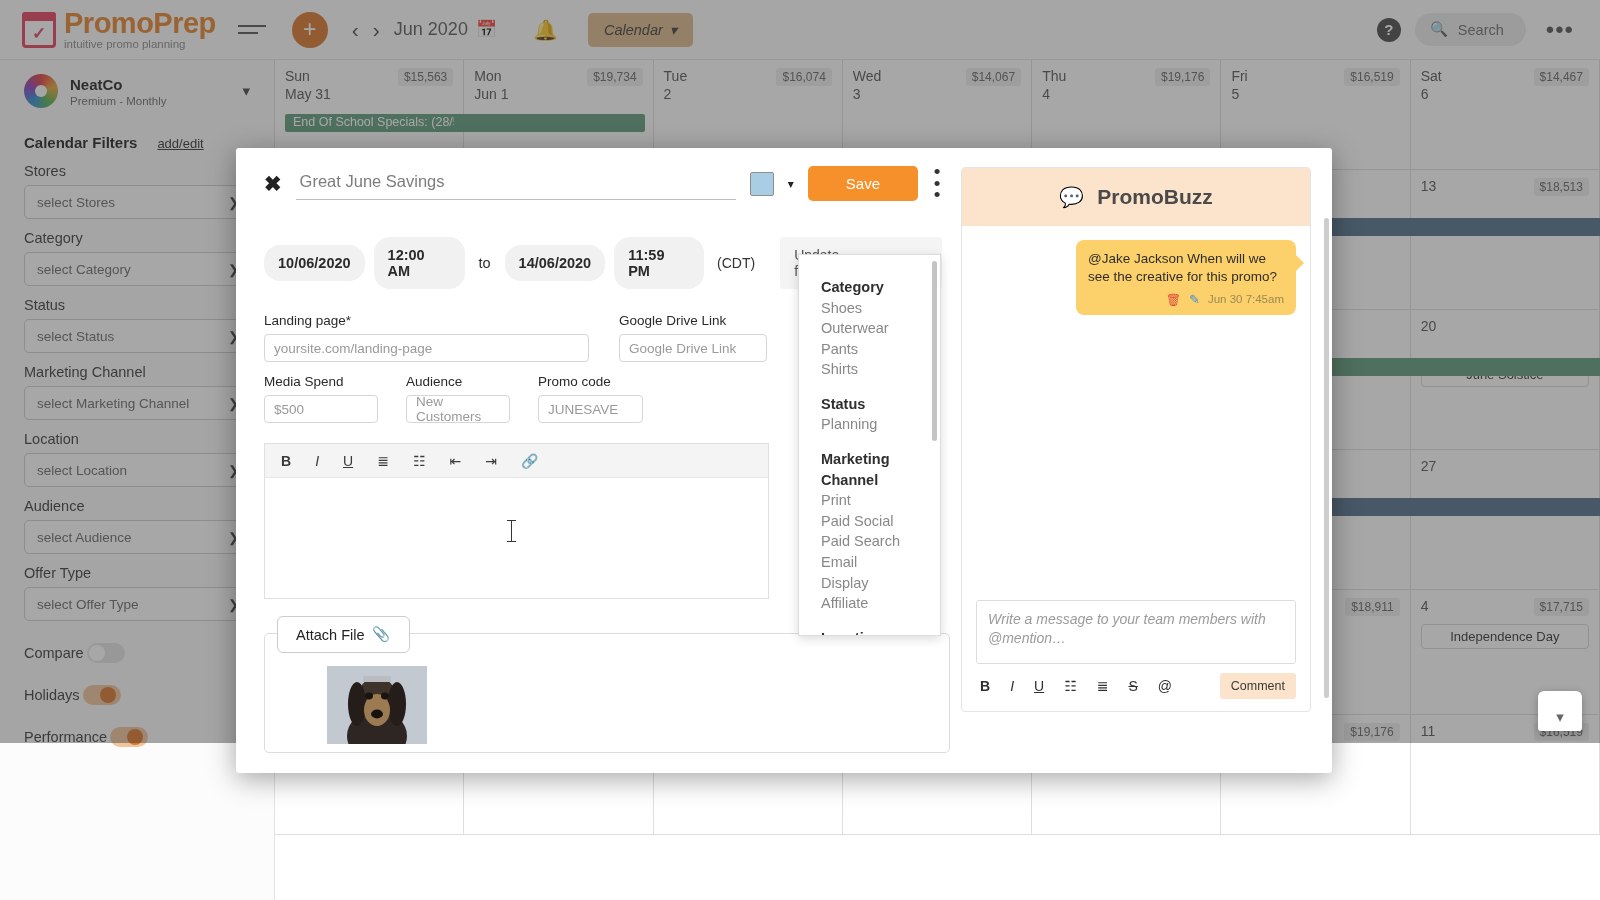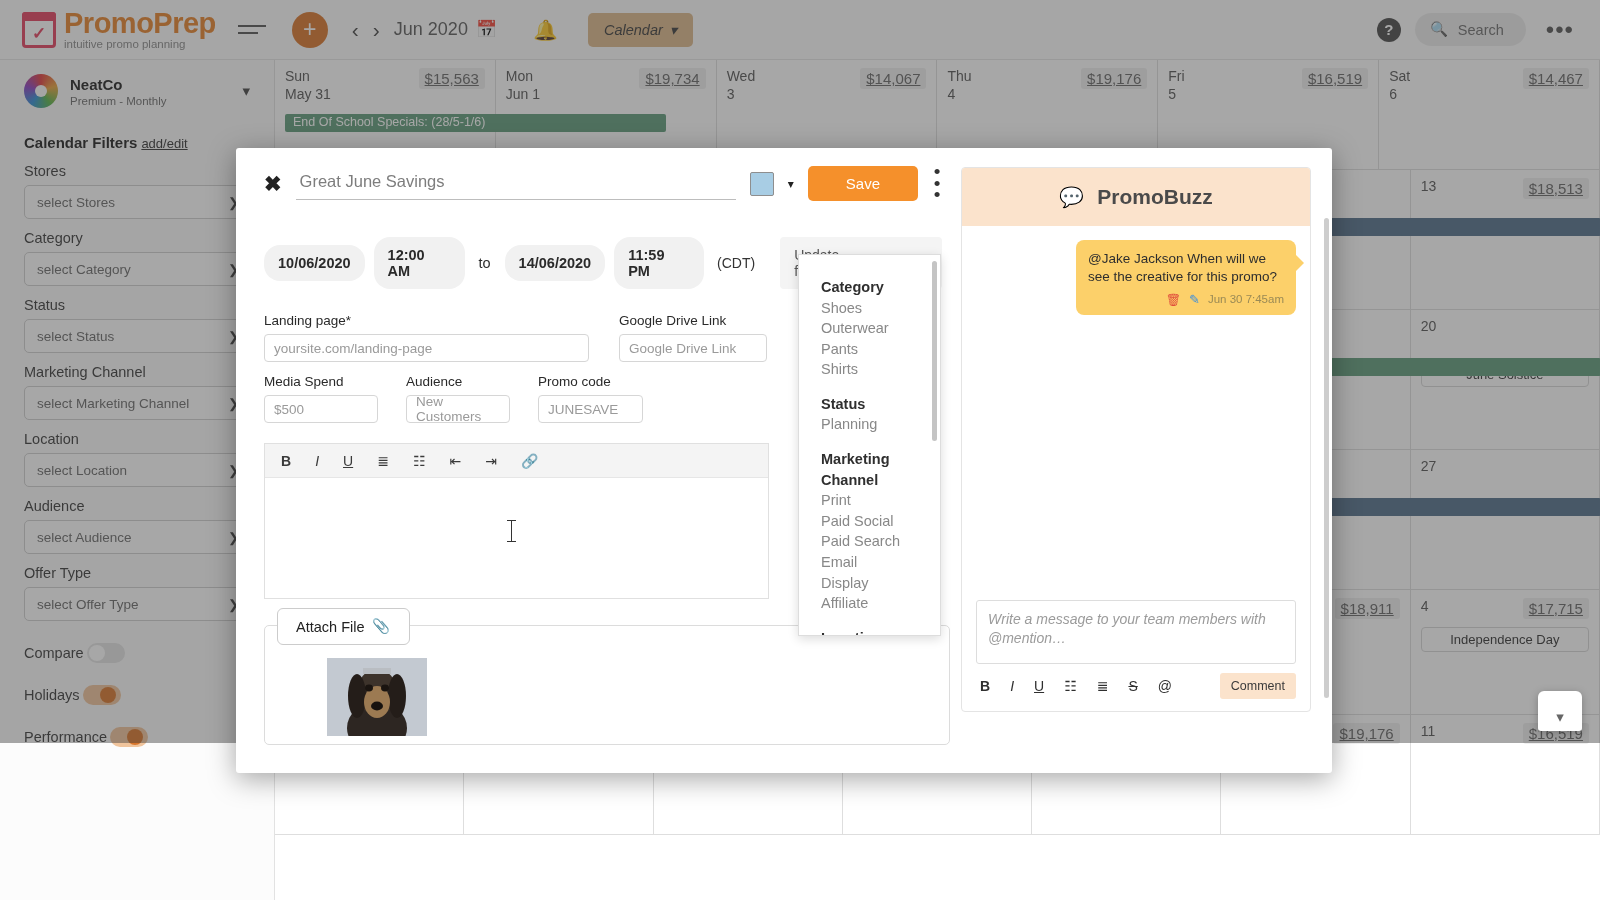--- a/index.html
+++ b/index.html
@@ -72,21 +72,21 @@
   .org-avatar {
     width:34px;height:34px;border-radius:50%;
     background: conic-gradient(#e23c3c,#e8a33d,#57b44a,#2f8fd4,#8b3fc0,#e23c3c);
     position:relative;
   }
   .org-avatar:after{content:"";position:absolute;left:11px;top:11px;width:12px;height:12px;border-radius:50%;background:#fcfcfc;}
   .org-name { font-size:15px; font-weight:bold; color:#222; }
   .org-plan { font-size:11.5px; color:#6c6c6c; margin-top:2px; }
   .org-caret { margin-left:auto; color:#444; font-size:15px; }
   .filters-head { font-size:15px; font-weight:bold; color:#1f1f1f; margin-bottom:12px; }
-  .filters-head a { font-size:13px; font-weight:normal; color:#333; text-decoration:underline; margin-left:4px; }
+  .filters-head a { font-size:13px; font-weight:normal; color:#333; text-decoration:underline; margin-left:20px; }
   .f-label { font-size:14.5px; color:#3a3a3a; margin: 11px 0 6px; }
   .f-select {
     height:34px; border:1px solid #cfcfcf; border-radius:5px; background:#fff;
     display:flex; align-items:center; padding: 0 10px 0 12px; font-size:13.5px; color:#6a6a6a;
   }
   .f-select .cv { margin-left:auto; color:#444; font-size:13px; }
   .toggle-row { display:flex; align-items:center; gap:3px; margin-top: 22px; }
   .toggle-row .t-label { font-size:14.5px; color:#3a3a3a; }
   .tgl { width:38px; height:20px; border-radius:11px; position:relative; }
   .tgl.off { background:#e3e3e3; }
@@ -101,22 +101,22 @@
   }
   .cal-row { display:flex; border-bottom:1px solid #dedede; }
   .cal-cell {
     flex:1; border-right:1px solid #dedede; padding: 8px 10px; position:relative;
     min-width:0;
   }
   .cell-head { display:flex; align-items:flex-start; }
   .dow { font-size:14px; color:#555; line-height:1.25; }
   .dnum { font-size:14px; color:#555; }
   .rev {
-    margin-left:auto; font-size:15px; color:#666; background:#efefef;
-    padding:2px 6px; border-radius:3px;text-decoration:underline;
+    margin-left:auto; font-size:12px; color:#666; background:#efefef;
+    padding:2px 6px; border-radius:3px;
   }
   .ev { height:18px; border-radius:2px; font-size:12.5px; color:#fff;
         padding: 1px 8px; margin-top: 6px; white-space:nowrap; overflow:hidden; }
   .ev.green { background:#5f9c7a; }
   .ev.blue { background:#52708a; }
   .holiday {
     border:1px solid #d8d8d8; border-radius:4px; font-size:13px; color:#333;
     padding:4px 8px; margin-top:8px; text-align:center; background:#fff;
   }
   .dim-overlay {
@@ -172,21 +172,21 @@
   .ed-toolbar {
     background:#f4f4f4; height:34px; display:flex; align-items:center;
     gap:24px; padding: 0 16px; border-bottom:1px solid #e6e6e6;
   }
   .ed-btn { font-size:14px; color:#3a3a3a; }
   .ed-body { height:120px; background:#fff; position:relative; }
   .caret-mark { position:absolute; left:246px; top:42px; width:1px; height:22px; background:#333; }
   .caret-mark:before,.caret-mark:after{content:"";position:absolute;left:-4px;width:9px;height:1px;background:#333;}
   .caret-mark:before{top:0;} .caret-mark:after{bottom:0;}
 
-  .attach-wrap { margin-top: 26px; width: 686px; border:1px solid #dcdcdc; border-radius:5px; height: 120px; position:relative; }
+  .attach-wrap { margin-top: 34px; width: 686px; border:1px solid #dcdcdc; border-radius:5px; height: 120px; position:relative; }
   .attach-btn {
     position:absolute; left:12px; top:-18px; background:#fff; border:1px solid #ccc;
     border-radius:6px; padding: 9px 18px; font-size:14.5px; color:#222;
     display:flex; align-items:center; gap:8px;
   }
   .thumb {
     position:absolute; left:62px; top:32px; width:100px; height:78px;
     background: linear-gradient(180deg,#c7ccd2 0%,#b4bac2 45%,#9aa1aa 100%);
     overflow:hidden;
   }
@@ -392,20 +392,29 @@
           </div>
           <div class="cal-cell">
             <div class="cell-head">
               <div>
                 <div class="dow">Mon</div>
                 <div class="dnum">Jun 1</div>
               </div>
               <div class="rev">$19,734</div>
             </div>
             <div class="ev green" style="position: absolute; left: -10px; top: 48px; width: 180px;"></div>
+          </div>
+          <div class="cal-cell">
+            <div class="cell-head">
+              <div>
+                <div class="dow">Tue</div>
+                <div class="dnum">2</div>
+              </div>
+              <div class="rev">$16,074</div>
+            </div>
           </div>
           <div class="cal-cell">
             <div class="cell-head">
               <div>
                 <div class="dow">Wed</div>
                 <div class="dnum">3</div>
               </div>
               <div class="rev">$14,067</div>
             </div>
           </div>

